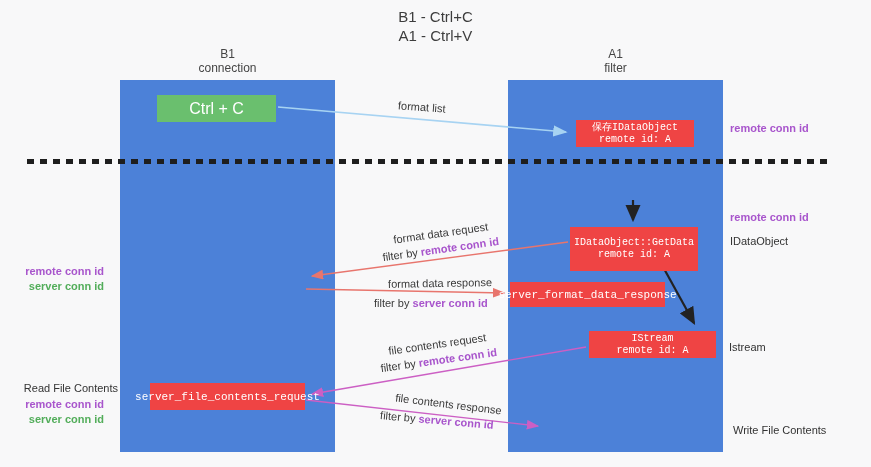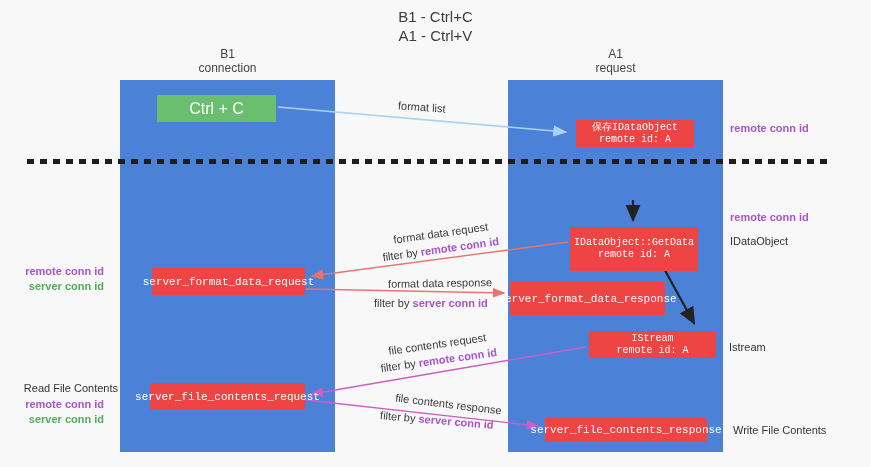--- a/index.html
+++ b/index.html
@@ -40,21 +40,21 @@
     <div>B1 - Ctrl+C</div>
     <div>A1 - Ctrl+V</div>
   </div>
 
   <div class="lane-header" style="left:120px;">
     <div>B1</div>
     <div>connection</div>
   </div>
   <div class="lane-header" style="left:508px;">
     <div>A1</div>
-    <div>request</div>
+    <div>filter</div>
   </div>
 
   <div class="lane lane-left"></div>
   <div class="lane lane-right"></div>
 
   <div class="dashed-line"></div>
 
   <svg class="overlay">
     <defs>
       <marker id="m-blue" markerWidth="9" markerHeight="7" refX="8" refY="3.5" orient="auto">
@@ -87,40 +87,34 @@
     <span>保存IDataObject</span>
     <span>remote id: A</span>
   </div>
 
 
   <div class="node orange two-line" style="left:570px; top:227px; width:128px; height:44px;">
     <span>IDataObject::GetData</span>
     <span>remote id: A</span>
   </div>
 
-  <div class="node orange" style="left:152px; top:268px; width:153px; height:27px;">
-    <span>server_format_data_request</span>
-  </div>
 
-  <div class="node orange" style="left:510px; top:282px; width:155px; height:33px;">
+  <div class="node orange" style="left:510px; top:282px; width:155px; height:25px;">
     <span>server_format_data_response</span>
   </div>
 
   <div class="node orange two-line" style="left:589px; top:331px; width:127px; height:27px;">
     <span>IStream</span>
     <span>remote id: A</span>
   </div>
 
   <div class="node orange" style="left:150px; top:383px; width:155px; height:27px;">
     <span>server_file_contents_request</span>
   </div>
 
-  <div class="node orange" style="left:545px; top:418px; width:162px; height:24px;">
-    <span>server_file_contents_response</span>
-  </div>
 
   <div class="arrow-label" style="left:398px; top:101px; transform:rotate(4deg);">format list</div>
 
   <div class="arrow-label" style="left:393px; top:227px; transform:rotate(-8deg);">format data request</div>
   <div class="arrow-label" style="left:382px; top:243px; transform:rotate(-8deg);">
     <span>filter by </span><span class="kw-purple">remote conn id</span>
   </div>
 
   <div class="arrow-label" style="left:388px; top:277px; transform:rotate(-1deg);">format data response</div>
   <div class="arrow-label" style="left:374px; top:297px;">

